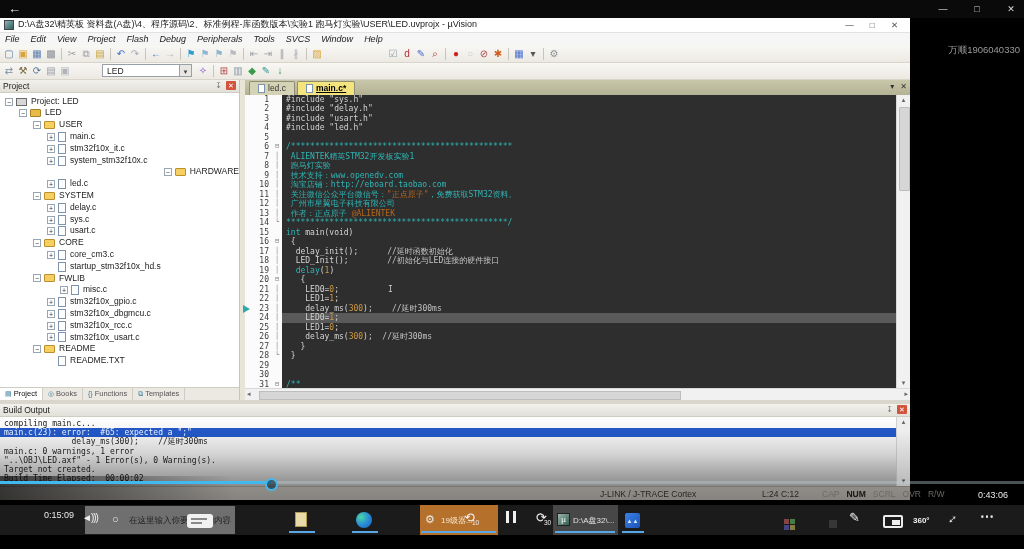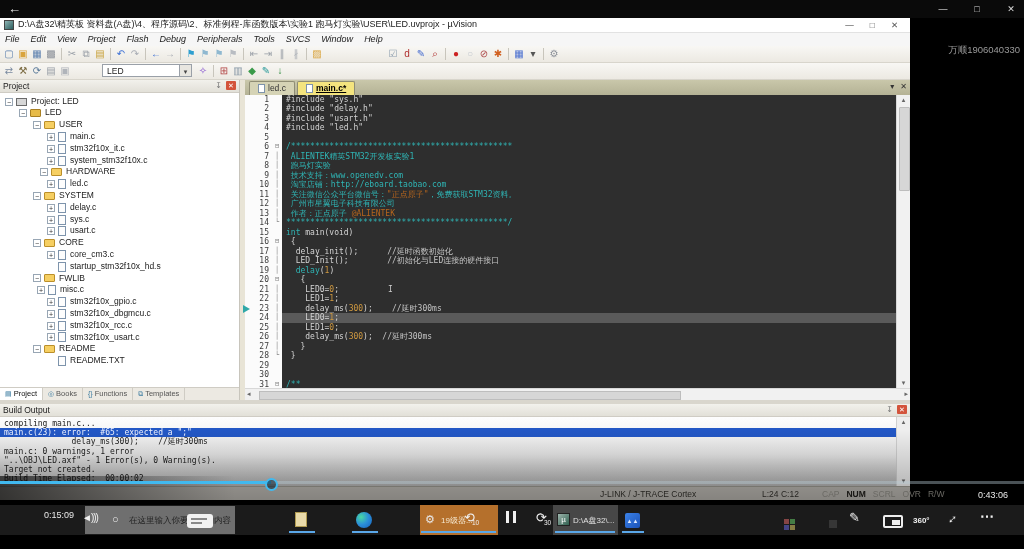--- a/index.html
+++ b/index.html
@@ -268,21 +268,21 @@
           <div class="tree-row" style="padding-left: 47px;">
             <span class="exp">+</span>
             <span class="ic ic-file"></span>
             <span>stm32f10x_it.c</span>
           </div>
           <div class="tree-row" style="padding-left: 47px;">
             <span class="exp">+</span>
             <span class="ic ic-file"></span>
             <span>system_stm32f10x.c</span>
           </div>
-          <div class="tree-row" style="padding-left: 40px;">
+          <div class="tree-row" style="padding-left: 28px; justify-content: flex-end;">
             <span class="exp">−</span>
             <span class="ic ic-folder"></span>
             <span>HARDWARE</span>
           </div>
           <div class="tree-row" style="padding-left: 47px;">
             <span class="exp">+</span>
             <span class="ic ic-file"></span>
             <span>led.c</span>
           </div>
           <div class="tree-row" style="padding-left: 33px;">
@@ -318,21 +318,21 @@
           <div class="tree-row" style="padding-left: 47px;">
             <span class="exp none"></span>
             <span class="ic ic-file"></span>
             <span>startup_stm32f10x_hd.s</span>
           </div>
           <div class="tree-row" style="padding-left: 33px;">
             <span class="exp">−</span>
             <span class="ic ic-folder"></span>
             <span>FWLIB</span>
           </div>
-          <div class="tree-row" style="padding-left: 37px;">
+          <div class="tree-row" style="padding-left: 60px;">
             <span class="exp">+</span>
             <span class="ic ic-file"></span>
             <span>misc.c</span>
           </div>
           <div class="tree-row" style="padding-left: 47px;">
             <span class="exp">+</span>
             <span class="ic ic-file"></span>
             <span>stm32f10x_gpio.c</span>
           </div>
           <div class="tree-row" style="padding-left: 47px;">

